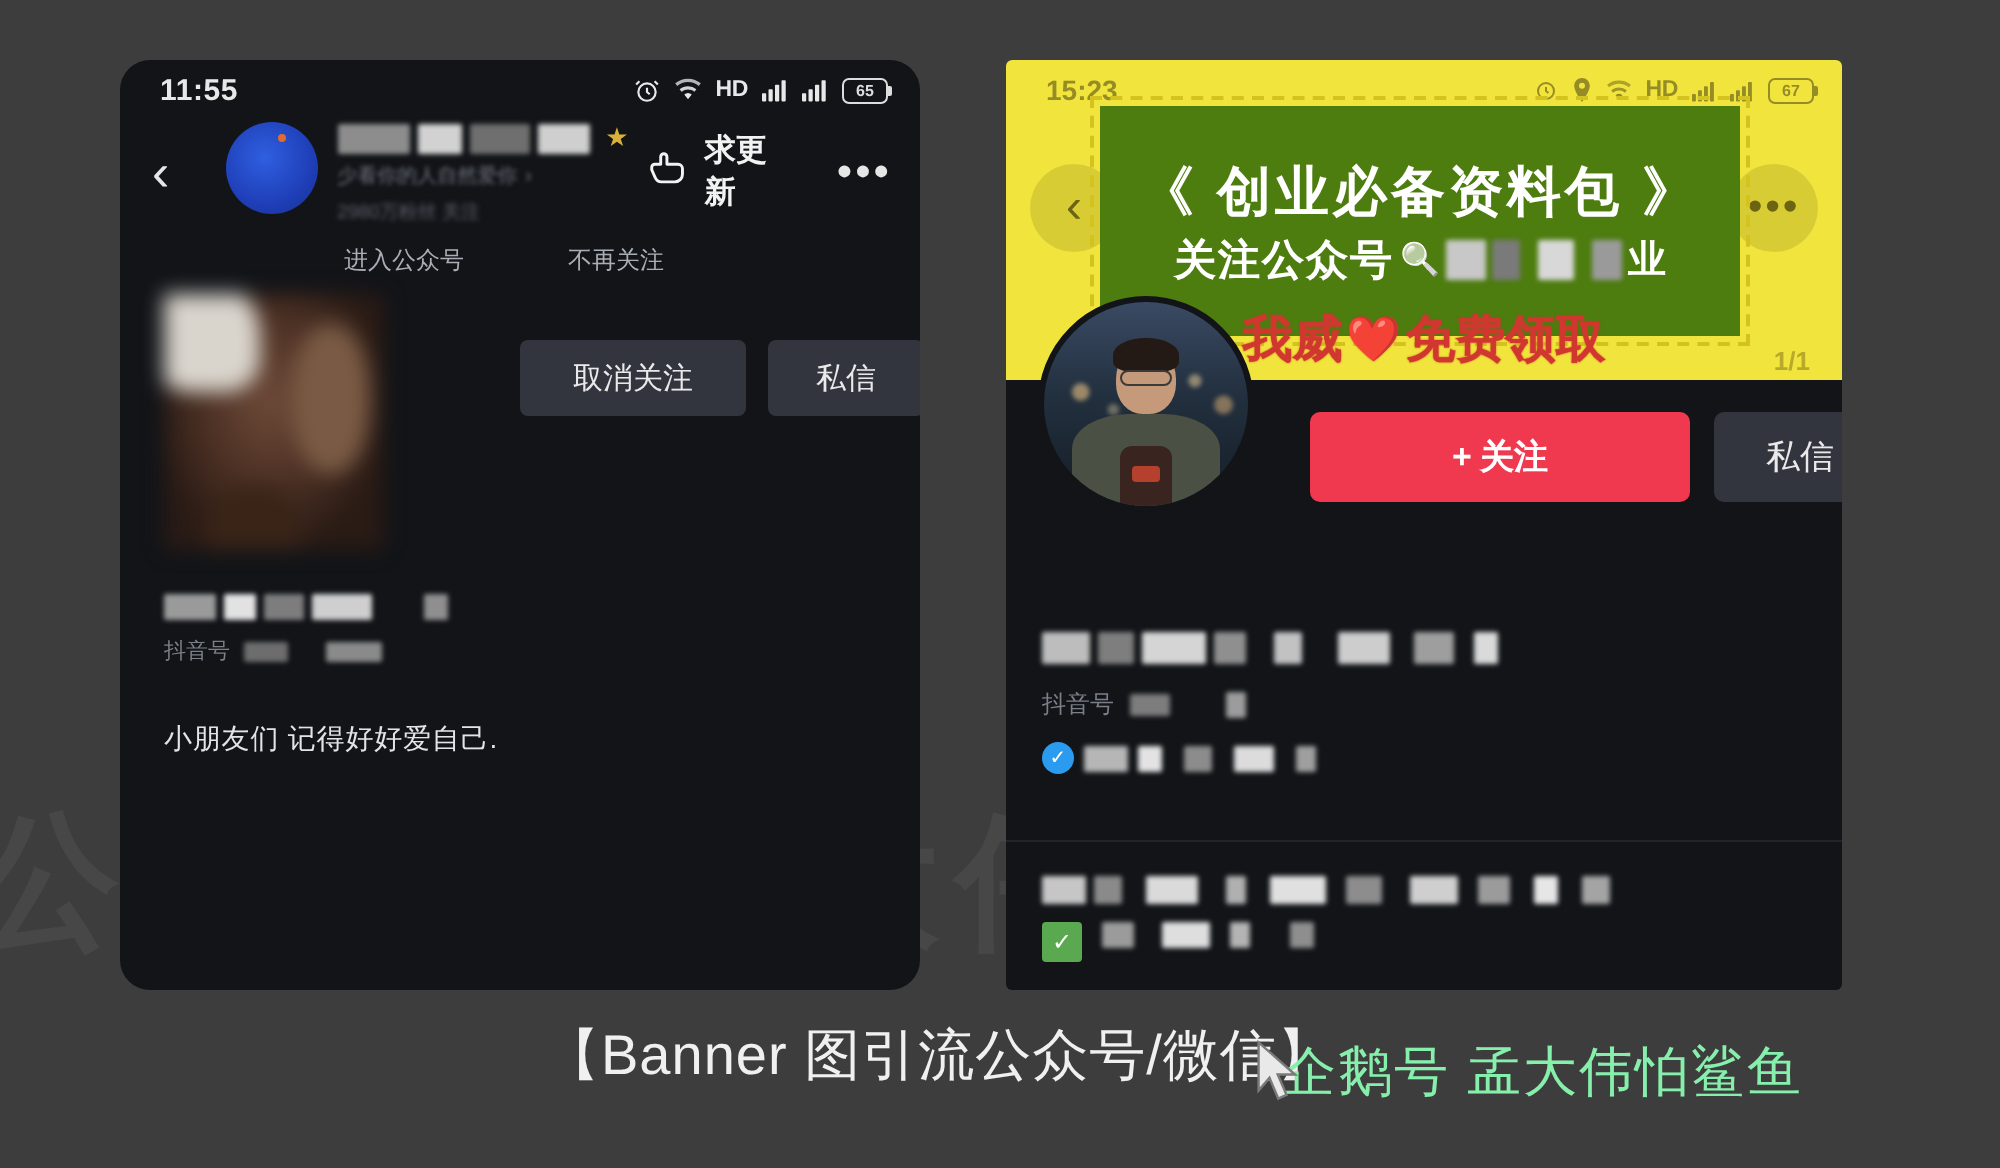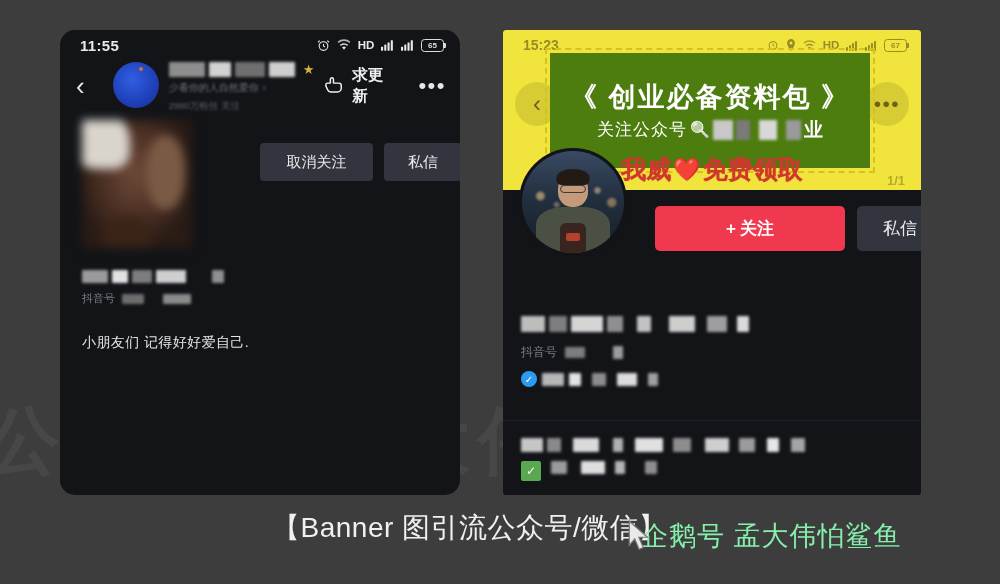--- a/index.html
+++ b/index.html
@@ -143,21 +143,21 @@
   }
   .r-sticker {
     width:100%; height:100%; background:#4d7c0f;
     display:flex; flex-direction:column; justify-content:center; align-items:center; gap:2px;
   }
   .r-s1 {
     color:#fff; font-size:27px; font-weight:700; letter-spacing:2px;
     white-space:nowrap;
   }
   .r-s2 { display:flex; align-items:center; gap:3px; white-space:nowrap; }
-  .r-s2 .t { color:#fff; font-size:17px; font-weight:400; letter-spacing:1px; }
+  .r-s2 .t { color:#fff; font-size:21px; font-weight:700; letter-spacing:1px; }
   .r-s2 .mag { font-size:16px; filter: grayscale(1) brightness(2.2); }
   .r-s2 .tail { color:#fff; font-size:19px; font-weight:700; }
 
   .r-free {
     position:absolute; left:0; right:0; bottom:4px;
     display:flex; align-items:center; justify-content:center; gap:2px;
     font-size:25px; font-weight:800; color:#d0382f;
     text-shadow: 0 0 1px #d0382f;
   }
   .r-free .heart { font-size:22px; }
@@ -301,20 +301,24 @@
         <span>
           <svg width="21" height="19" viewBox="0 0 24 22" fill="none" stroke="#f2f2f2" stroke-width="1.7" stroke-linejoin="round">
             <path d="M2 11.2c0-1 .8-1.8 1.8-1.8h3.4V5.1c0-1 .8-1.8 1.8-1.8s1.8.8 1.8 1.8v4.3h6.4c1.4 0 2.6 1.1 2.6 2.6v3.2c0 2.4-2 4.4-4.4 4.4H7.6c-1.6 0-3-1-3.6-2.5L2 12.6z"></path>
           </svg>
         </span>
         <span>求更新</span>
       </div>
       <div class="l-dots">•••</div>
     </div>
 
+    <div class="l-links">
+      <span>进入公众号</span>
+      <span>不再关注</span>
+    </div>
 
     <div class="l-hero">
       <div class="hero-thumb">
         <span class="hl1"></span>
           <span class="hl2"></span>
           <span class="hl3"></span>
       </div>
 
       <div class="l-actions">
         <div class="btn-dark btn-unfollow">取消关注</div>

